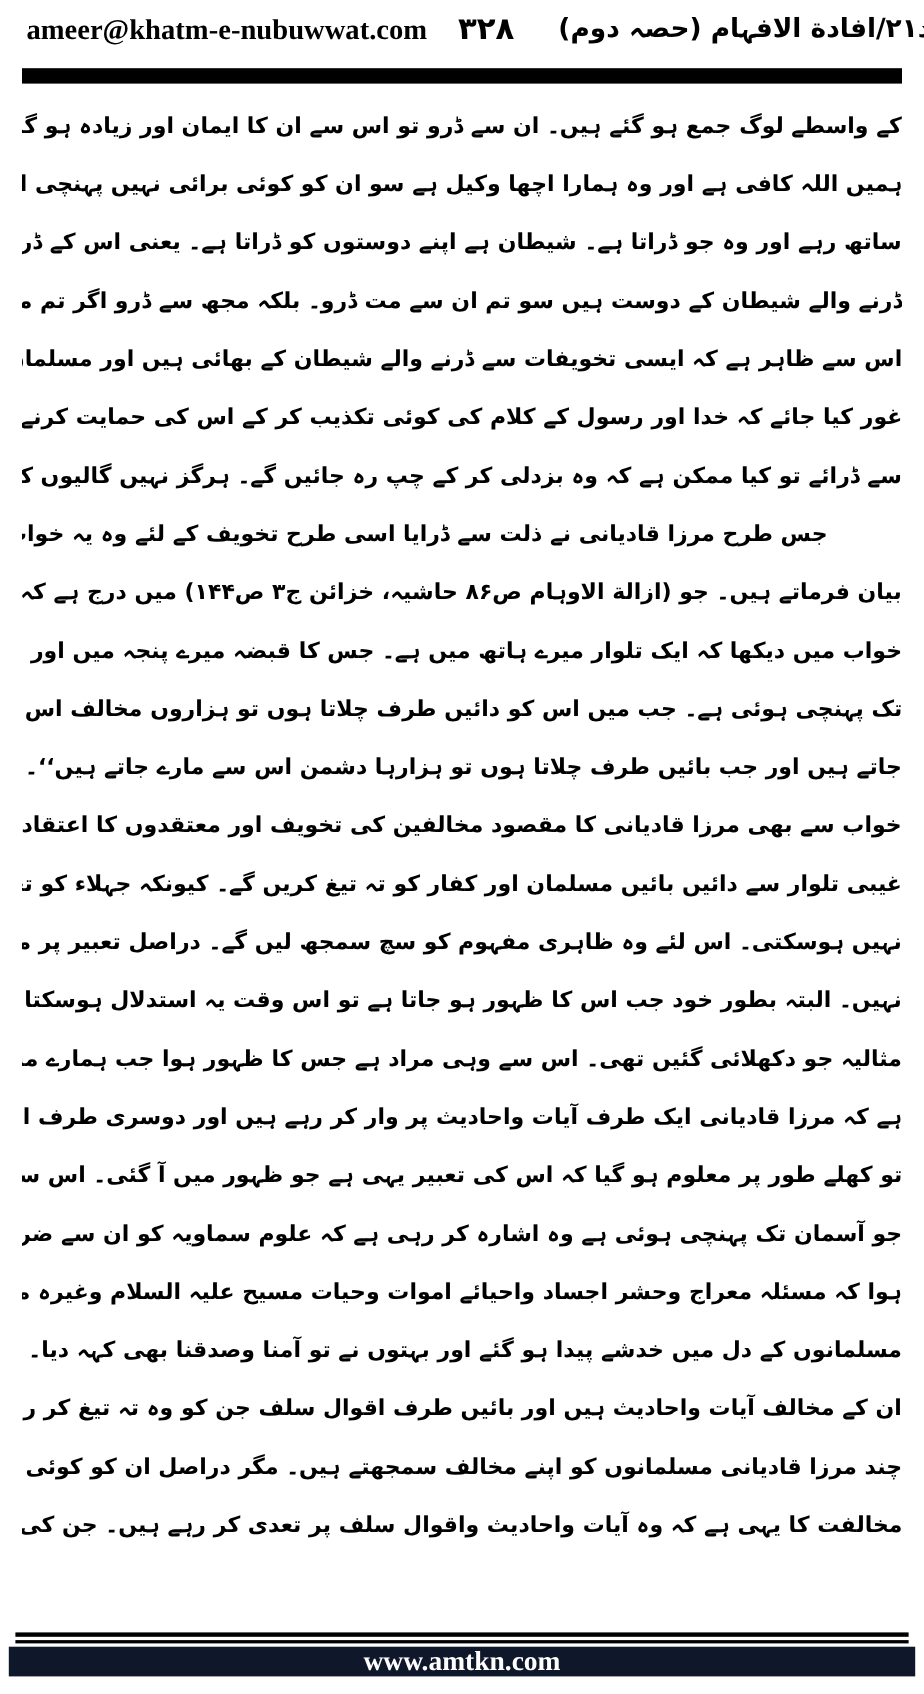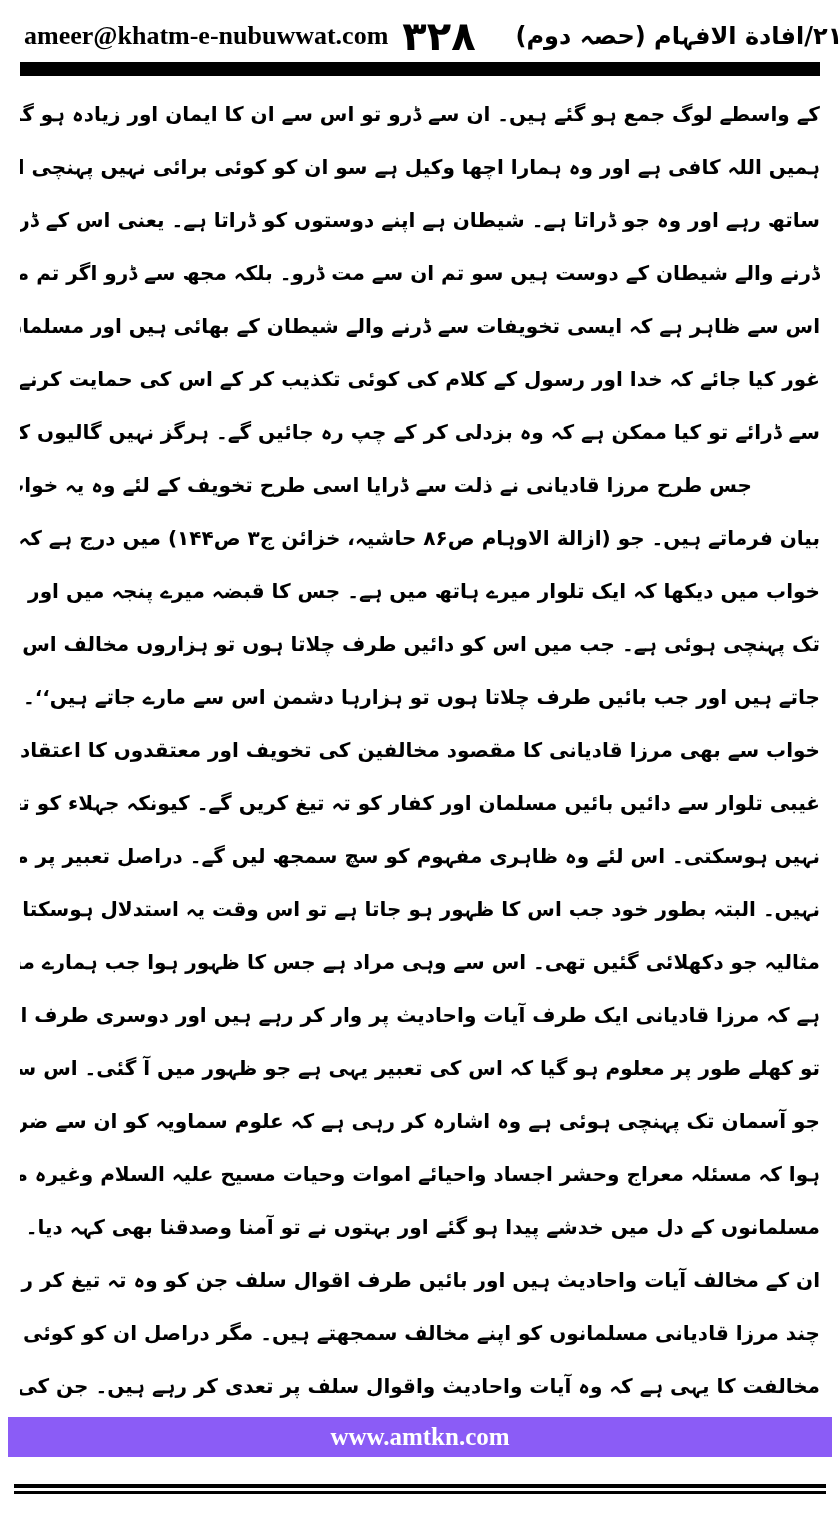--- a/index.html
+++ b/index.html
@@ -12,36 +12,35 @@
     font-family: "DejaVu Sans", sans-serif;
     color: #000000;
     overflow: hidden;
   }
   
   .header {
     position: absolute;
     top: 12px; left: 24px; right: 22px;
     height: 48px;
     display: flex;
-    align-items: center;
     justify-content: space-between;
   }
   .header-email {
     font-family: "Liberation Serif", serif;
     font-weight: bold;
     font-size: 26px;
     letter-spacing: 0px;
     white-space: nowrap;
   }
   .header-pageno {
     font-family: "DejaVu Sans", sans-serif;
     font-weight: bold;
-    font-size: 40px;
+    font-size: 28px;
     line-height: 1;
-    margin-left: 14px;
+    margin-left: 28px;
     margin-right: 40px;
     white-space: nowrap;
   }
   .header-title {
     direction: rtl;
     font-weight: bold;
     font-size: 24px;
     white-space: nowrap;
   }
   .header-rule {
@@ -71,23 +70,23 @@
   
   .footer-double-rule {
     position: absolute;
     left: 14px; right: 14px; top: 1484px;
     height: 10px;
     border-top: 4px solid #000000;
     border-bottom: 3px solid #000000;
   }
   .footer-bar {
     position: absolute;
-    left: 8px; right: 8px; top: 1417px;
-    height: 40px;
-    background: #8b5cf6;
+    left: 8px; right: 8px; top: 1497px;
+    height: 27px;
+    background: #0f172a;
     display: flex;
     align-items: center;
     justify-content: center;
     gap: 38px;
   }
   .footer-link {
     font-family: "Liberation Serif", serif;
     font-weight: bold;
     font-size: 25px;
     color: #ffffff;

